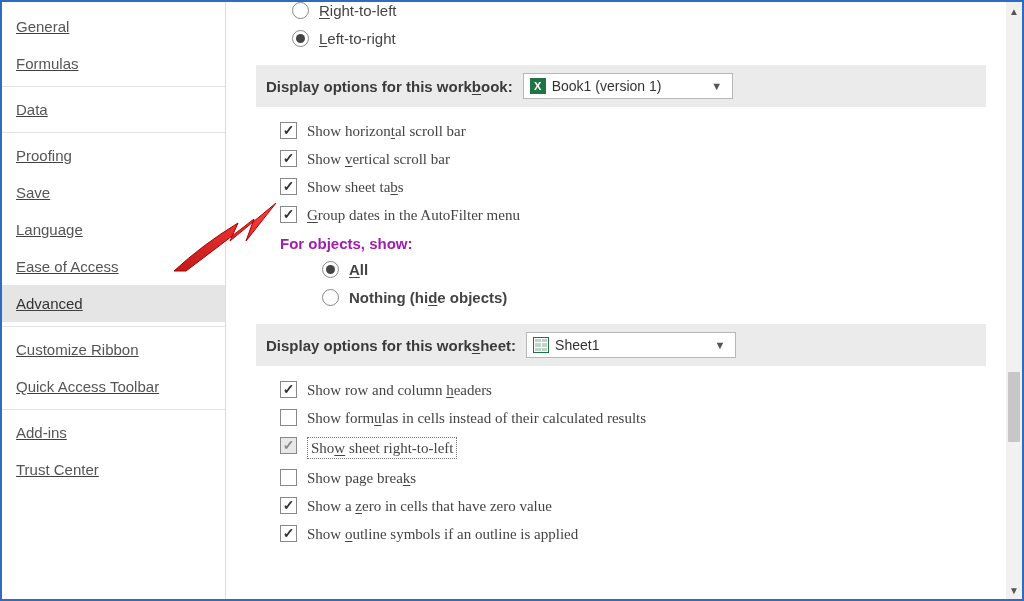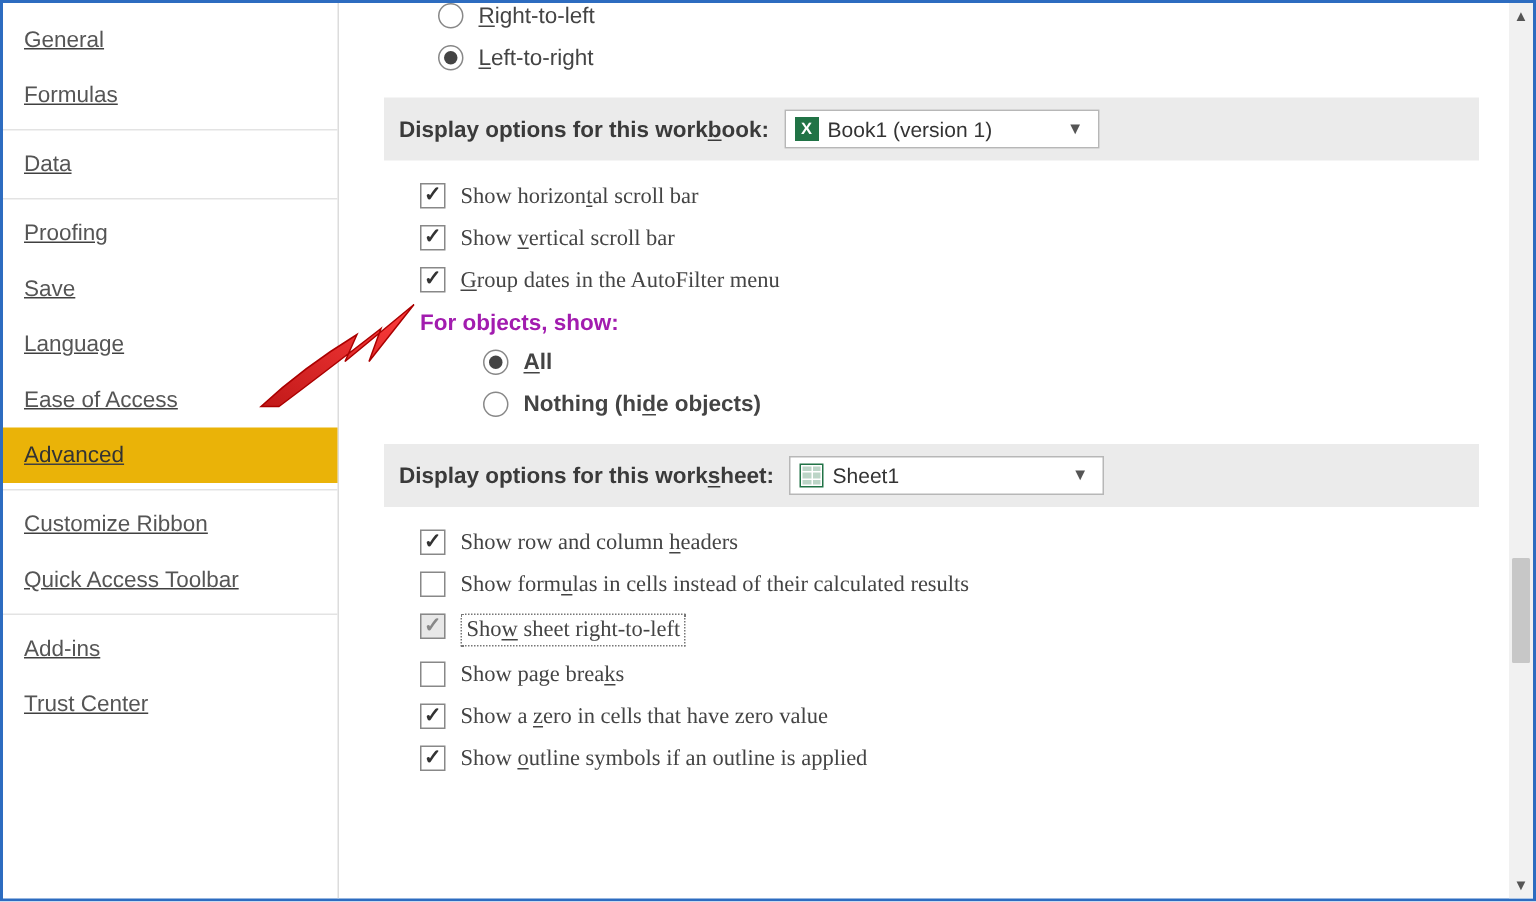--- a/index.html
+++ b/index.html
@@ -25,21 +25,21 @@
     padding-top: 6px;
     text-decoration: underline;
   }
   .sidebar-item {
     padding: 10px 14px;
     color: #555;
     cursor: pointer;
     border-bottom: 0;
   }
   .sidebar-item.selected {
-    background: #eab308;
+    background: #e5e5e5;
     color: #333;
   }
   .sidebar-sep {
     height: 1px;
     background: #e3e3e3;
     margin: 4px 0;
   }
   
   .main-wrap {
     flex: 1;
@@ -229,20 +229,24 @@
       <div class="check-row first-level">
         <span class="check checked"></span>
         <span class="label"><span>Show horizon</span><span class="u">t</span><span>al scroll bar</span></span>
       </div>
       <div class="check-row first-level">
         <span class="check checked"></span>
         <span class="label"><span>Show </span><span class="u">v</span><span>ertical scroll bar</span></span>
       </div>
       <div class="check-row first-level">
         <span class="check checked"></span>
+        <span class="label"><span>Show sheet ta</span><span class="u">b</span><span>s</span></span>
+      </div>
+      <div class="check-row first-level">
+        <span class="check checked"></span>
         <span class="label"><span></span><span class="u">G</span><span>roup dates in the AutoFilter menu</span></span>
       </div>
 
       <div class="plain-label">For objects, show:</div>
       <div class="radio-row sub">
         <span class="radio checked"></span>
         <span class="label"><span></span><span class="u">A</span><span>ll</span></span>
       </div>
       <div class="radio-row sub">
         <span class="radio"></span>

